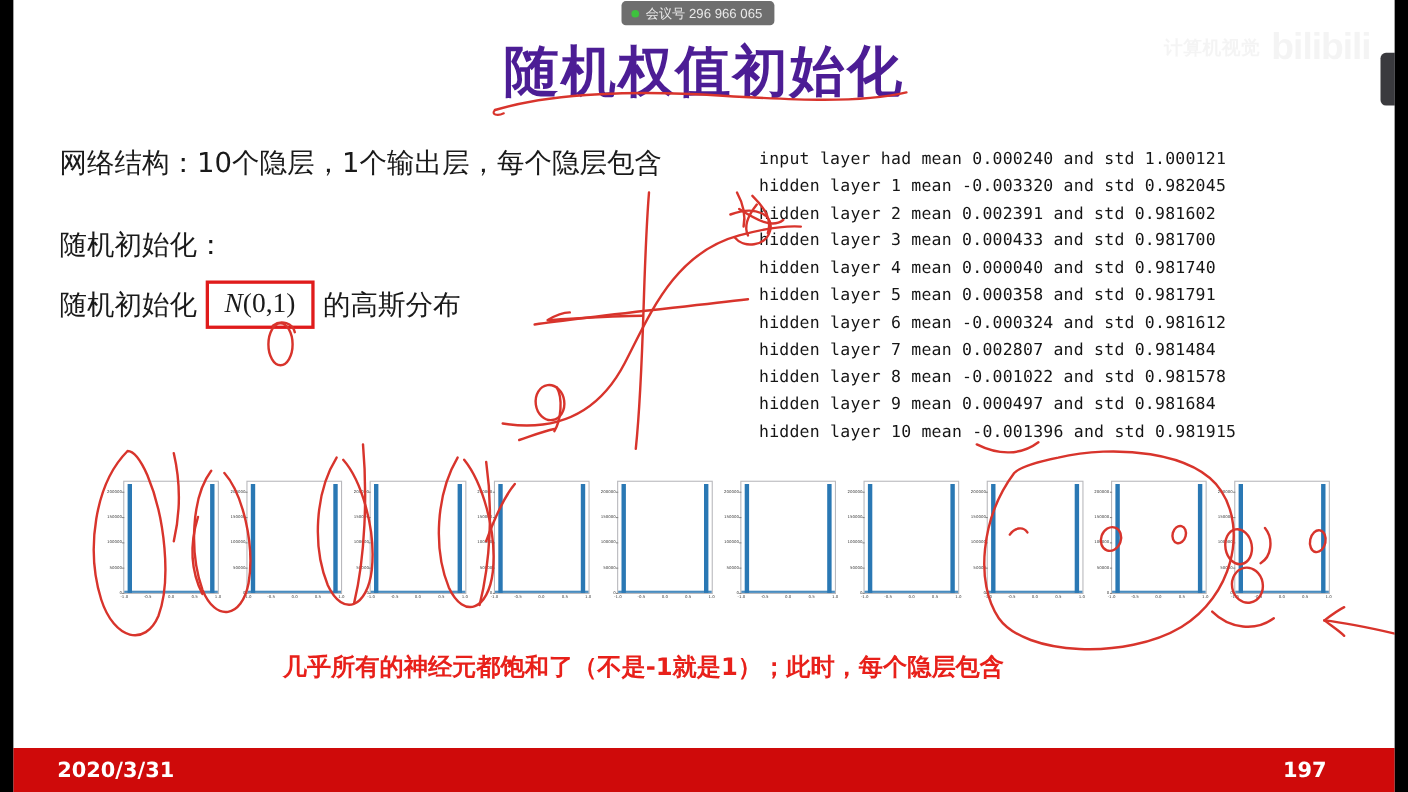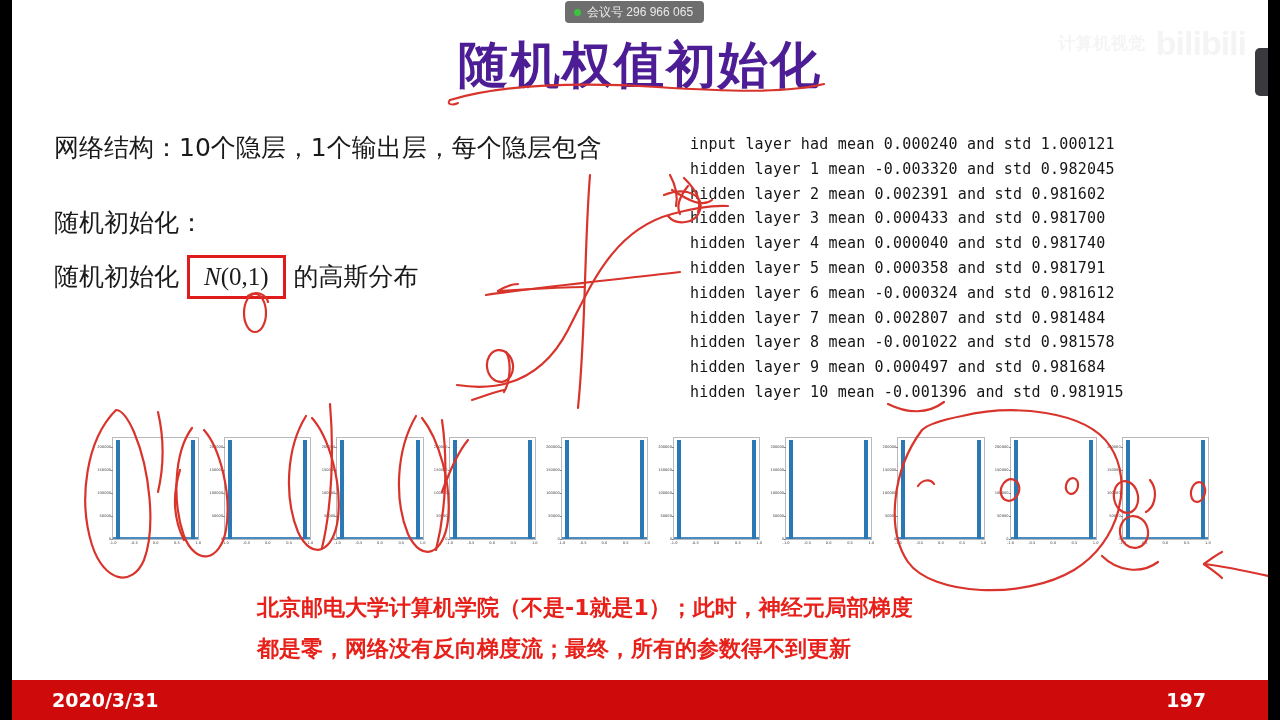--- a/index.html
+++ b/index.html
@@ -378,22 +378,21 @@
           <span class="xtick" style="left: 75%;">0.5</span>
           <span class="xtick" style="left: 100%;">1.0</span>
           <div class="hist-base"></div>
           <div class="hist-bar left" style="height: 97.7273%; background: rgb(42, 120, 180);"></div>
           <div class="hist-bar right" style="height: 97.7273%; background: rgb(42, 120, 180);"></div>
         </div>
       </div>
     </div>
 
   <div class="caption">
-    <div>北京邮电大学计算机学院（不是-1就是1）；此时，神经元局部梯度</div>
-    <div>都是零，网络没有反向梯度流；最终，所有的参数得不到更新</div>
+    <div>几乎所有的神经元都饱和了（不是-1就是1）；此时，每个隐层包含</div>
   </div>
 
   <svg class="ink" viewBox="0 0 1256 720">
     <g stroke="#d8342c" fill="none" stroke-width="2.2" stroke-linecap="round" stroke-linejoin="round">
 
       <path d="M578,175 C572,250 574,330 566,408"></path>
 
       <path d="M474,295 C520,288 600,280 668,272"></path>
 
       <path d="M445,385 C490,392 530,380 556,330 C578,288 600,230 660,214 C682,208 700,205 716,206"></path>

